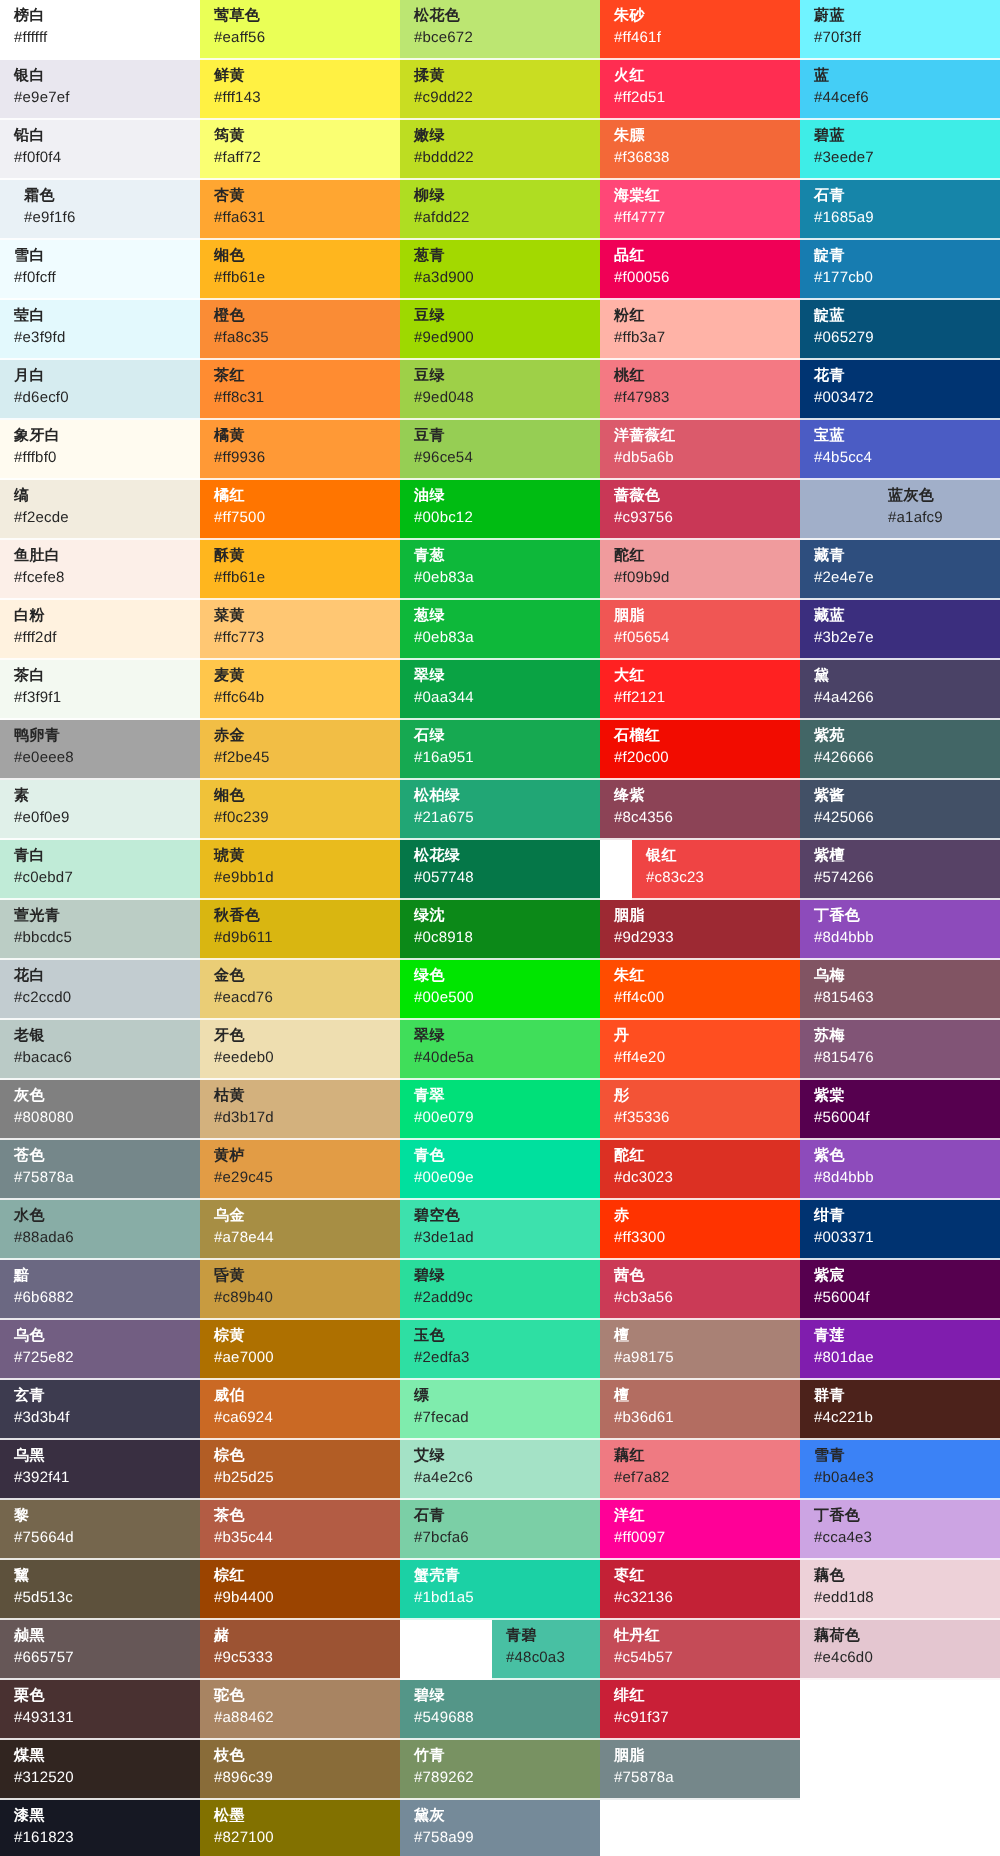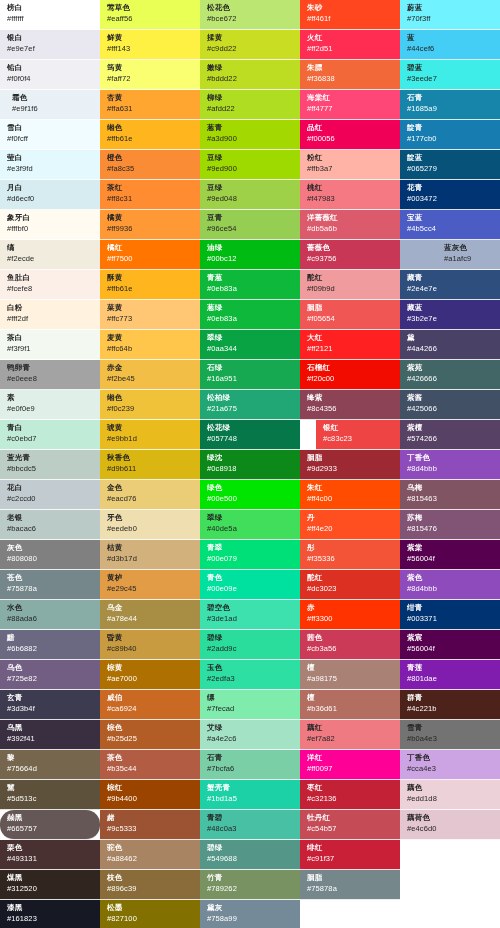--- a/index.html
+++ b/index.html
@@ -161,21 +161,21 @@
         <span class="swatch-hex">#392f41</span>
       </div>
       <div class="swatch txt-light" style="background: rgb(117, 102, 77);">
         <span class="swatch-name">黎</span>
         <span class="swatch-hex">#75664d</span>
       </div>
       <div class="swatch txt-light" style="background: rgb(93, 81, 60);">
         <span class="swatch-name">黧</span>
         <span class="swatch-hex">#5d513c</span>
       </div>
-      <div class="swatch txt-light" style="background: rgb(102, 87, 87); border-radius: 14px;">
+      <div class="swatch txt-light" style="background: rgb(102, 87, 87);">
         <span class="swatch-name">赪黑</span>
         <span class="swatch-hex">#665757</span>
       </div>
       <div class="swatch txt-light" style="background: rgb(73, 49, 49);">
         <span class="swatch-name">栗色</span>
         <span class="swatch-hex">#493131</span>
       </div>
       <div class="swatch txt-light" style="background: rgb(49, 37, 32);">
         <span class="swatch-name">煤黑</span>
         <span class="swatch-hex">#312520</span>
@@ -415,21 +415,21 @@
         <span class="swatch-hex">#a4e2c6</span>
       </div>
       <div class="swatch txt-dark" style="background: rgb(123, 207, 166);">
         <span class="swatch-name">石青</span>
         <span class="swatch-hex">#7bcfa6</span>
       </div>
       <div class="swatch txt-light" style="background: rgb(27, 209, 165);">
         <span class="swatch-name">蟹壳青</span>
         <span class="swatch-hex">#1bd1a5</span>
       </div>
-      <div class="swatch txt-dark" style="background: rgb(72, 192, 163);">
+      <div class="swatch txt-dark" style="background: rgb(72, 192, 163); margin-left: 46px;">
         <span class="swatch-name">青碧</span>
         <span class="swatch-hex">#48c0a3</span>
       </div>
       <div class="swatch txt-light" style="background: rgb(84, 150, 136);">
         <span class="swatch-name">碧绿</span>
         <span class="swatch-hex">#549688</span>
       </div>
       <div class="swatch txt-light" style="background: rgb(120, 146, 98);">
         <span class="swatch-name">竹青</span>
         <span class="swatch-hex">#789262</span>
@@ -653,21 +653,21 @@
         <span class="swatch-hex">#56004f</span>
       </div>
       <div class="swatch txt-light" style="background: rgb(128, 29, 174);">
         <span class="swatch-name">青莲</span>
         <span class="swatch-hex">#801dae</span>
       </div>
       <div class="swatch txt-light" style="background: rgb(76, 34, 27);">
         <span class="swatch-name">群青</span>
         <span class="swatch-hex">#4c221b</span>
       </div>
-      <div class="swatch txt-dark" style="background: #737373;">
+      <div class="swatch txt-dark" style="background: #3b82f6;">
         <span class="swatch-name">雪青</span>
         <span class="swatch-hex">#b0a4e3</span>
       </div>
       <div class="swatch txt-dark" style="background: rgb(204, 164, 227);">
         <span class="swatch-name">丁香色</span>
         <span class="swatch-hex">#cca4e3</span>
       </div>
       <div class="swatch txt-dark" style="background: rgb(237, 209, 216);">
         <span class="swatch-name">藕色</span>
         <span class="swatch-hex">#edd1d8</span>

